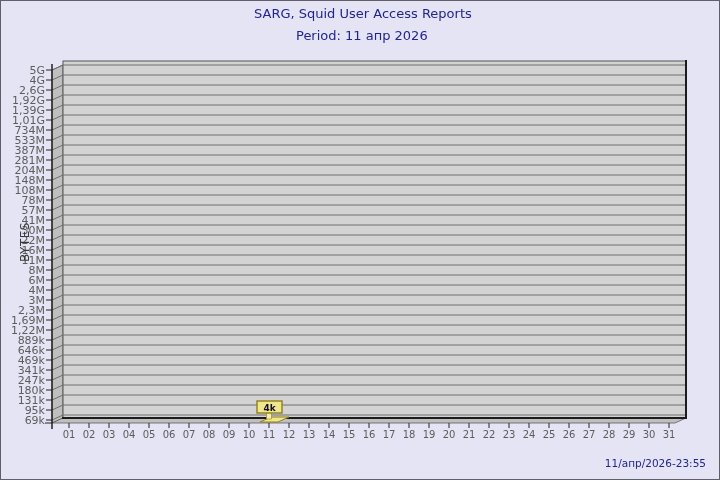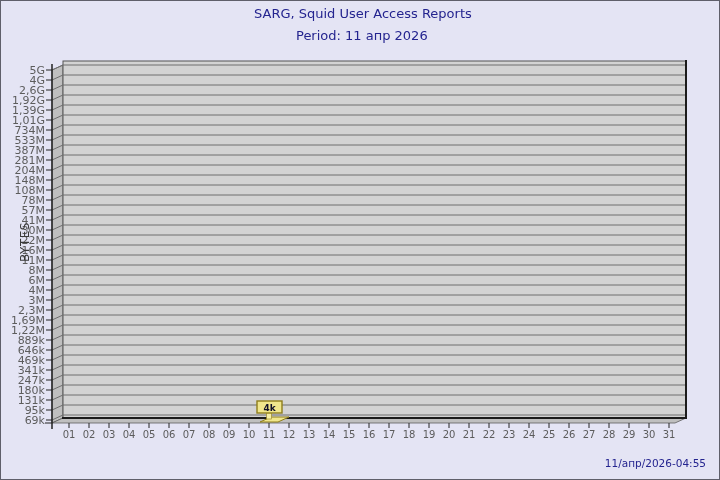--- a/index.html
+++ b/index.html
@@ -281,15 +281,15 @@
       <line x1="668" y1="422" x2="668" y2="427" stroke="#222222" stroke-width="1"></line>
       <text x="668" y="437" text-anchor="middle" class="tick-label xtick">31</text>
       <polygon points="259,421 270,416 288,416 277,421" fill="#f0e68c" stroke="#8f7e1a" stroke-width="1"></polygon>
       <rect x="265.5" y="411" width="5" height="7" fill="#f6efa6" stroke="#8f7e1a" stroke-width="0.6"></rect>
       <rect x="256" y="400" width="25" height="12" fill="#f0e68c" stroke="#8f7e1a" stroke-width="1.4"></rect>
       <text x="268.5" y="409.5" text-anchor="middle" class="callout-text">4k</text>
     </svg>
 
   <div class="axis-title" id="y-axis-title">BYTES</div>
   <div class="axis-title" id="x-axis-title">DAYS</div>
-  <div id="timestamp">11/апр/2026-04:55</div>
+  <div id="timestamp">11/апр/2026-23:55</div>
 
 </div>
 
 </body></html>

